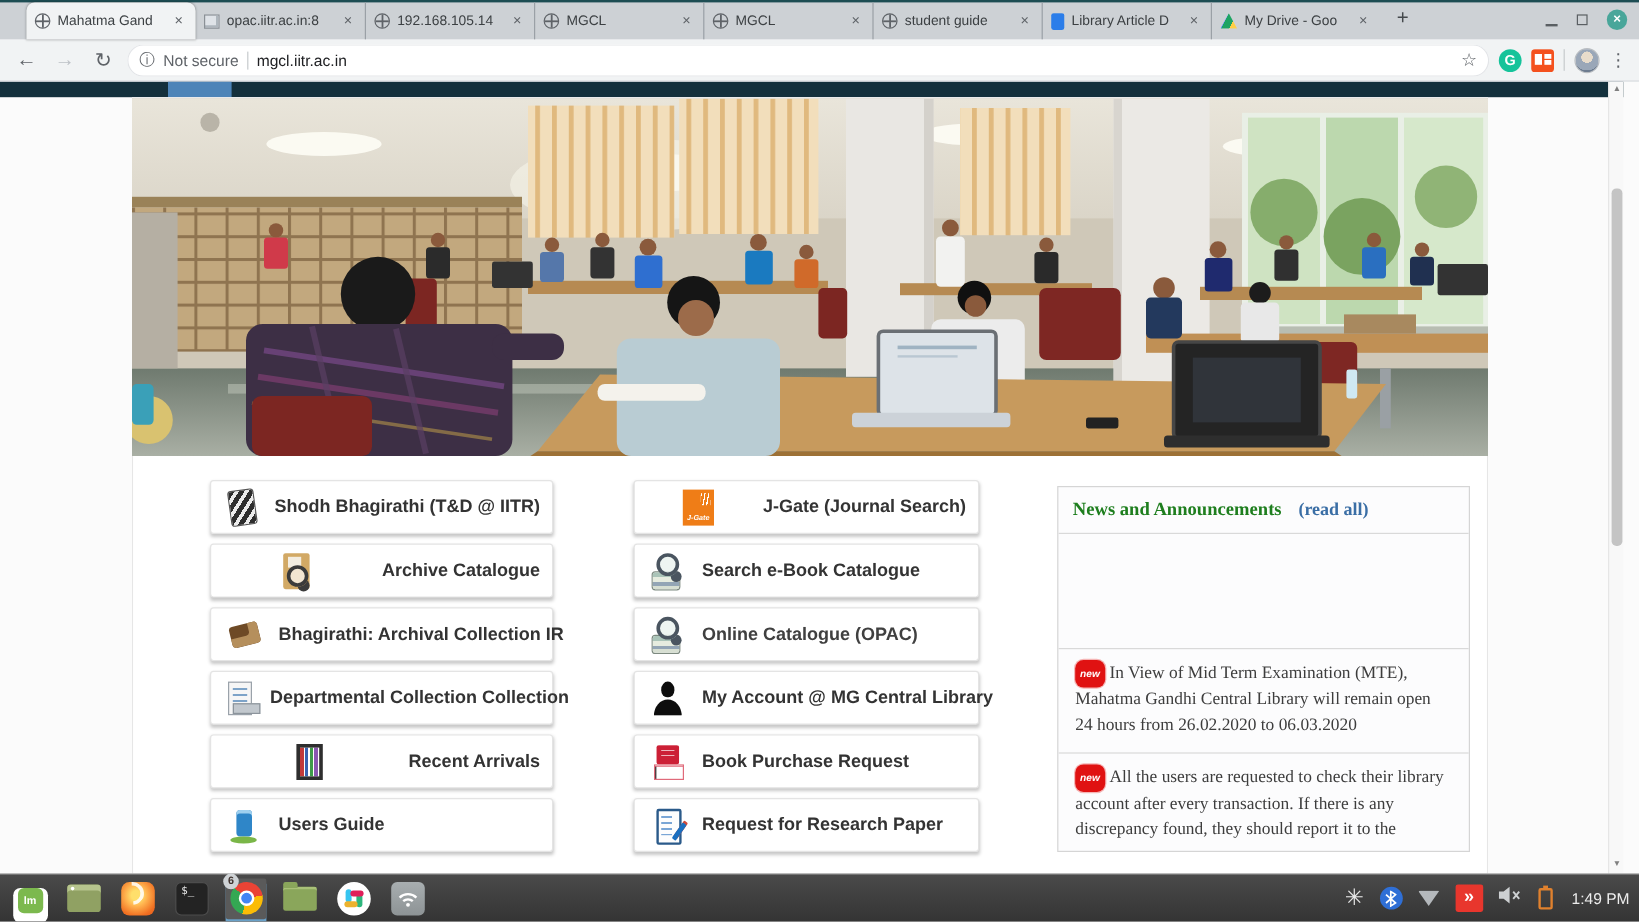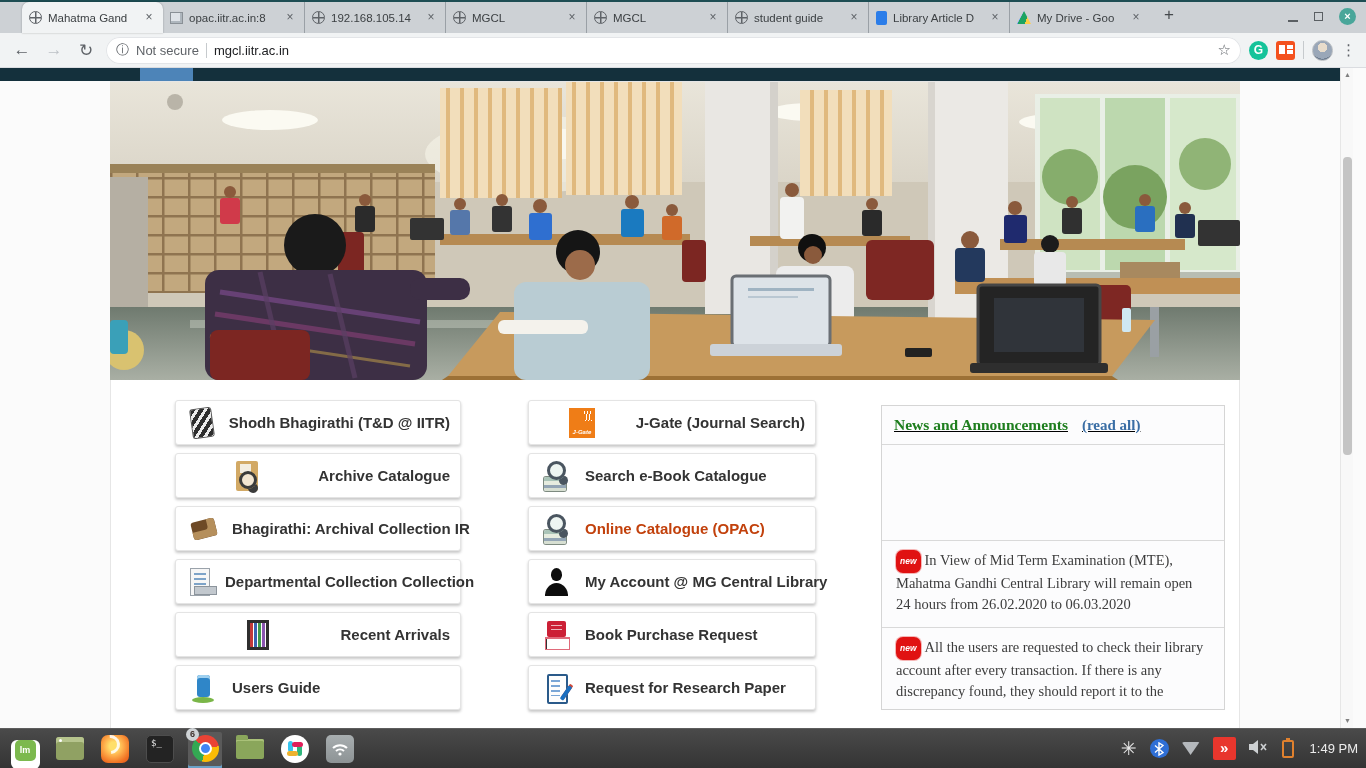--- a/index.html
+++ b/index.html
@@ -67,21 +67,21 @@
     background:#fff; border:1px solid #e6e6e6; }
   .hero { position:absolute; top:0; left:-1px; width:1130px; height:298px; overflow:hidden; background:#d8d2c4; }
   .below { position:absolute; top:298px; left:0; width:1128px; height:349px; background:#fff; }
 
   .qcol { position:absolute; top:20px; }
   .qcol1 { left:64px; width:286px; }
   .qcol2 { left:417px; width:288px; }
   .qbtn { height:45px; margin-bottom:8px; background:#fff; border:1px solid #e4e4e4; border-radius:3px;
     box-shadow:0 2px 3px rgba(0,0,0,.22); display:flex; align-items:center; padding:0 10px 0 14px; gap:15px; cursor:pointer; }
   .qlabel { font-size:15px; font-weight:bold; color:#333; white-space:nowrap; }
-  .qlabel.hl { color:#c2410c; }
+  .qlabel.hl { color:#404040; }
 
   .qicon { width:27px; height:32px; position:relative; flex-shrink:0; }
   .ic-book { background:repeating-linear-gradient(130deg,#2e2e2e 0 4px,#ececec 4px 7px);
     width:20px; height:28px; margin:2px auto; transform:rotate(-8deg); border-radius:2px; box-shadow:0 0 0 1px #555; }
   .ic-arch { width:24px; height:18px; margin:7px auto; background:#6e4a26; transform:rotate(-14deg); border-radius:3px;
     box-shadow:inset -8px -8px 0 #b58f5c; }
   .ic-fsearch { width:22px; height:30px; margin:1px auto; background:#d2a965; border-radius:2px; }
   .ic-fsearch::before { content:""; position:absolute; left:4px; top:3px; width:11px; height:9px; background:#f3ede1; }
   .ic-fsearch::after { content:""; position:absolute; right:1px; bottom:2px; width:12px; height:12px;
     border:3px solid #3b3b3b; border-radius:50%; background:rgba(255,255,255,.7); box-shadow:5px 8px 0 -4px #3b3b3b; }
@@ -116,21 +116,21 @@
     box-shadow:inset 0 5px 0 -4px #e06a7a, inset 11px 0 0 -10px #333; }
   .ic-clip::before { content:""; position:absolute; left:4px; top:2px; width:17px; height:26px; background:#fdfdfd; border:2px solid #2a5a8a;
     border-radius:2px; background-image:repeating-linear-gradient(#7aa6d6 0 2px, transparent 2px 5px);
     background-size:9px 16px; background-position:2px 4px; background-repeat:no-repeat; }
   .ic-clip::after { content:""; position:absolute; right:2px; bottom:3px; width:4px; height:16px; background:#1a6fc0;
     transform:rotate(35deg); border-radius:1px; box-shadow:0 -2px 0 #d04a3a; }
 
   
   .news { position:absolute; top:25px; left:770px; width:344px; height:305px; background:#fcfcfd;
     border:1px solid #d5d5d5; overflow:hidden; font-family:"Liberation Serif", serif; }
-  .news-head { display:flex; align-items:baseline; gap:14px; padding:10px 12px; border-bottom:1px solid #d9d9d9;text-decoration:underline; }
+  .news-head { display:flex; align-items:baseline; gap:14px; padding:10px 12px; border-bottom:1px solid #d9d9d9; }
   .news-title { color:#1e7e1e; font-weight:bold; font-size:15.5px; }
   .news-readall { color:#3a6ea5; font-weight:bold; font-size:15px; cursor:pointer; }
   .news-spacer { height:95px; }
   .news-item { padding:9px 14px 12px; font-size:14.5px; line-height:21px; color:#3d3d3d; border-top:1px solid #d9d9d9; }
   .news-item:first-of-type { border-top:none; }
   .badge-new { display:inline-block; background:#e01212; color:#fff; font-family:"Liberation Sans",sans-serif;
     font-size:8.5px; font-weight:bold; font-style:italic; padding:1px 4px; border-radius:7px; margin-right:4px;
     box-shadow:0 0 0 1px #f5b5b5; vertical-align:1px; }
 
   

